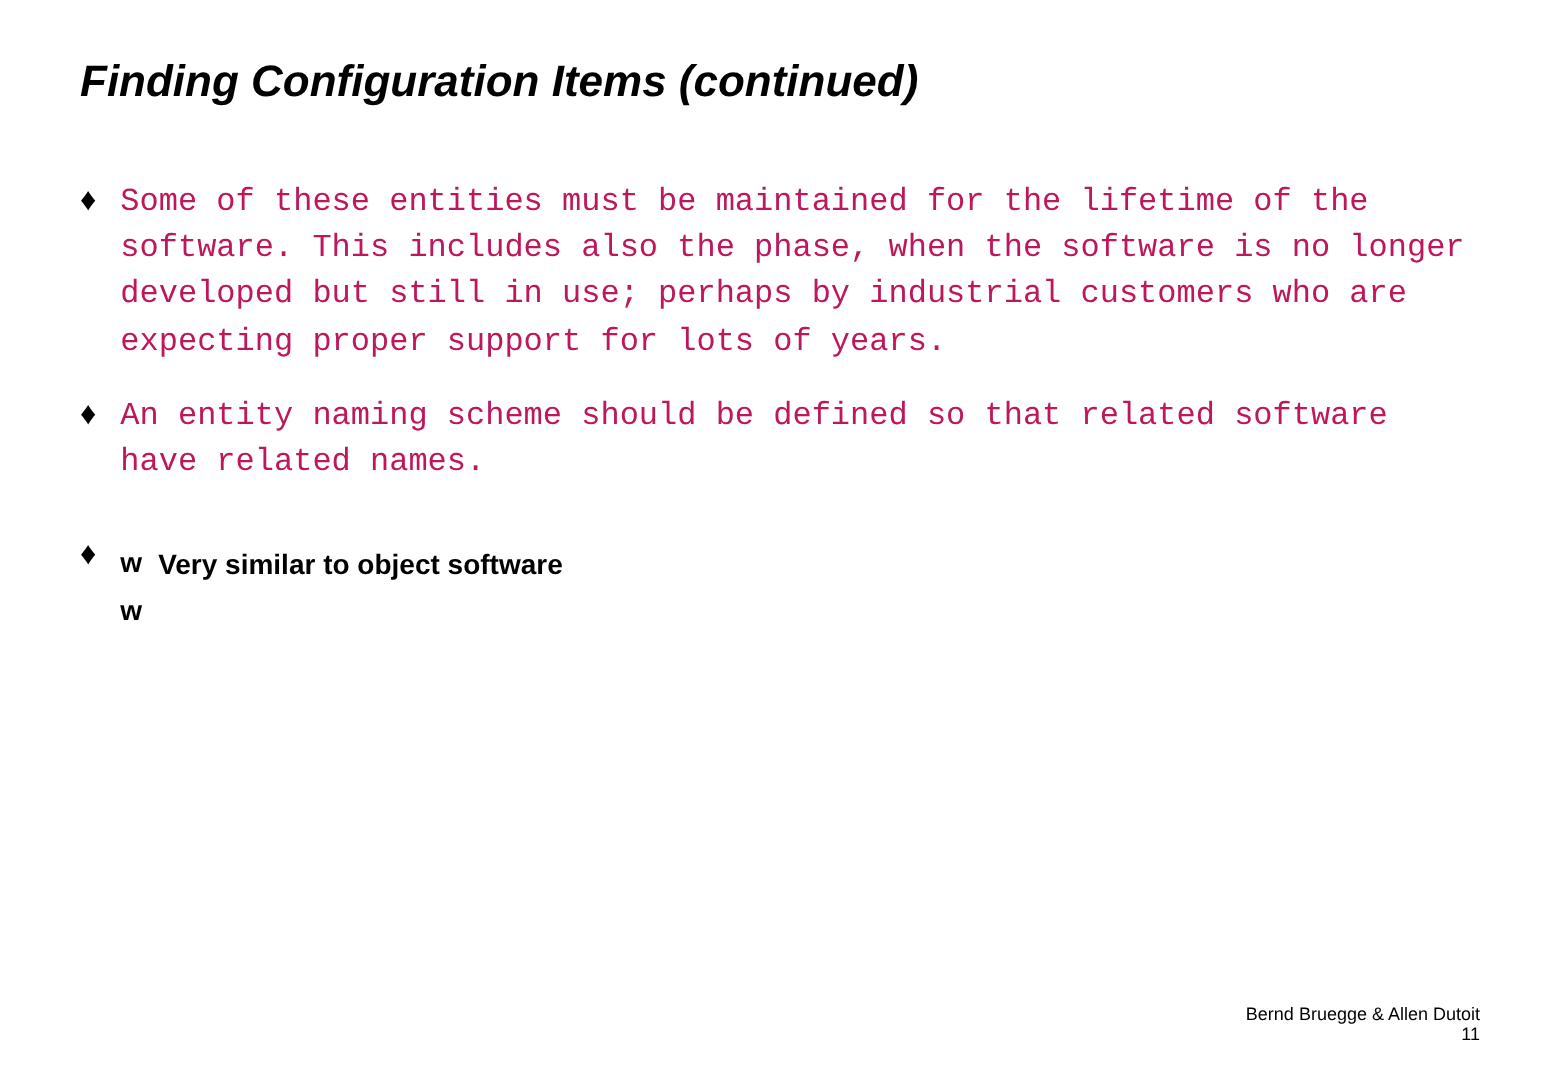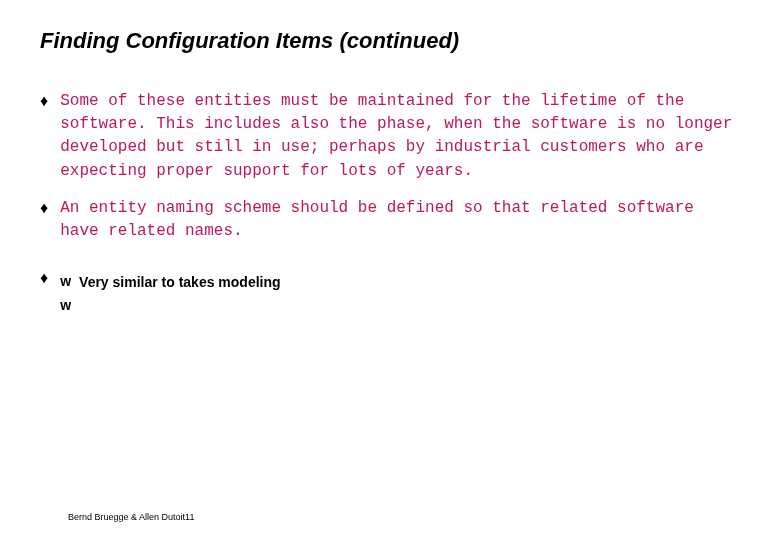--- a/index.html
+++ b/index.html
@@ -94,21 +94,21 @@
       line-height: 1.4;
       font-family: Arial, Helvetica, sans-serif;
     }
 
     .sub-bullet-text strong {
       font-weight: bold;
     }
 
     .footer {
       display: flex;
-      flex-direction: row;
+      flex-direction: column;
       align-items: flex-end;
       margin-top: auto;
       padding-top: 8px;
       border-top: none;
       margin-left: 28px;
     }
 
     .footer-left {
       font-size: 9px;
       color: #000000;
@@ -145,21 +145,21 @@
       <span class="bullet-diamond">♦</span>
       <span class="bullet-text">An entity naming scheme should be defined so that related software have related names.</span>
     </div>
 
     <div class="bullet-item third-bullet">
       <span class="bullet-diamond">♦</span>
       <div>
         <div class="sub-bullets">
           <div class="sub-bullet-item">
             <span class="sub-bullet-w">w</span>
-            <span class="sub-bullet-text"><strong>Very similar to takes modeling</strong></span>
+            <span class="sub-bullet-text"><strong>Very similar to object software</strong></span>
           </div>
           <div class="sub-bullet-item">
             <span class="sub-bullet-w">w</span>
           </div>
         </div>
       </div>
     </div>
 
   </div>
 

